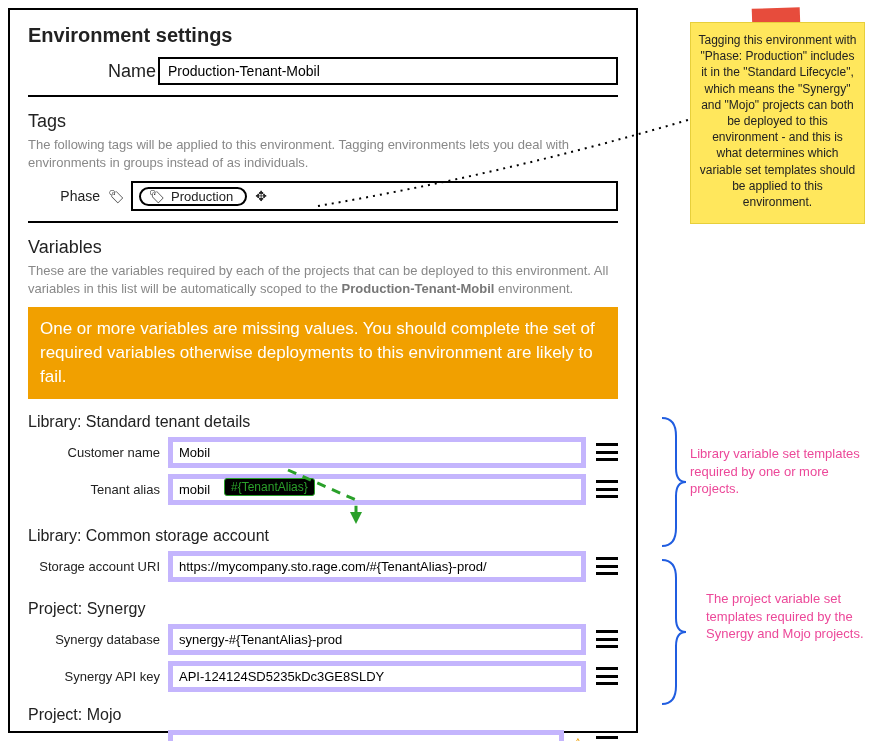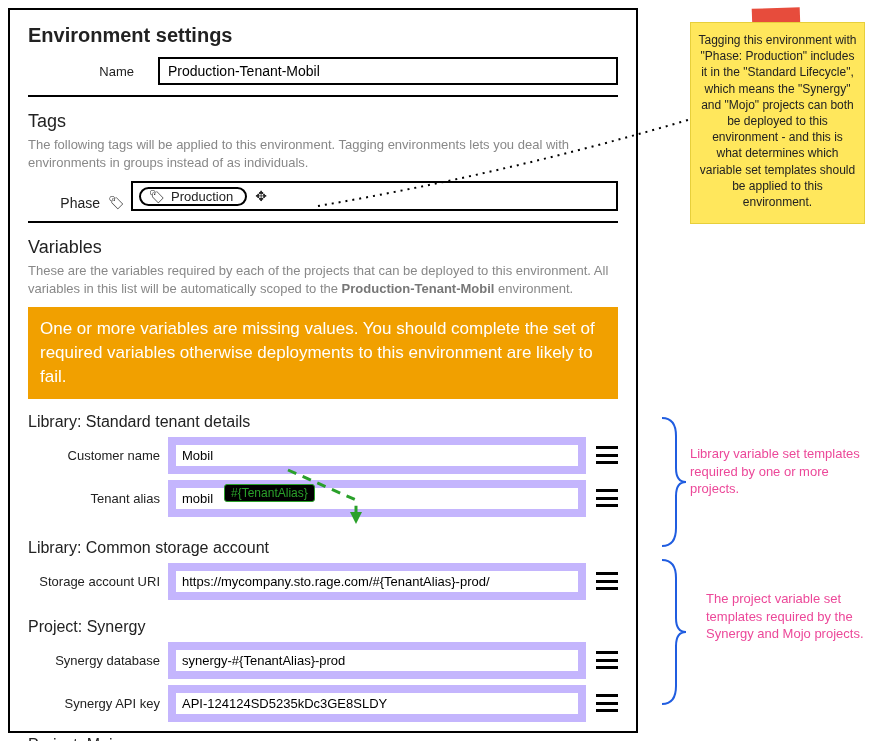--- a/index.html
+++ b/index.html
@@ -15,61 +15,61 @@
     position: absolute;
     left: 8px;
     top: 8px;
     width: 630px;
     height: 725px;
     border: 2px solid #000;
     padding: 14px 18px 14px 18px;
   }
   .panel h1 { font-size: 20px; font-weight: bold; margin-bottom: 10px; }
   .row { display: flex; align-items: center; margin-bottom: 8px; }
-  .lbl { width: 130px; text-align: right; padding-right: 24px; font-size: 13px; }
+  .lbl { width: 130px; text-align: right; padding-right: 2px; font-size: 18px; }
   .inp {
     flex: 1;
     border: 2px solid #000;
     padding: 4px 8px;
     font-family: inherit;
     font-size: 14px;
     background: #fff;
   }
   .hamb {
     width: 22px; height: 18px; margin-left: 10px;
     display: flex; flex-direction: column; justify-content: space-between;
     cursor: pointer;
   }
   .hamb span { display: block; height: 3px; background: #000; }
   .hr { border: none; border-top: 2px solid #000; margin: 10px 0 14px; }
   .sect-title { font-size: 18px; margin-bottom: 4px; }
   .desc { font-size: 13px; color: #888; margin-bottom: 10px; line-height: 1.35; }
   .desc b { color: #777; }
-  .tags-row { display: flex; align-items: flex-end; margin-bottom: 8px; }
+  .tags-row { display: flex; align-items: center; margin-bottom: 8px; }
   .tag-lbl { width: 80px; text-align: right; padding-right: 8px; font-size: 14px; }
   .tag-container {
     flex: 1; display: flex; align-items: center;
     border: 2px solid #000; height: 30px; padding: 9px 6px;
     gap: 8px;
   }
   .tag-pill {
     display: inline-flex; align-items: center;
     border: 2px solid #000; border-radius: 14px;
     padding: 0px 12px 0px 8px; gap: 6px; font-size: 13px;
   }
   .warn-banner {
     background: #f1a000; color: #fff;
     padding: 10px 12px; font-size: 17px; line-height: 1.4;
     margin-bottom: 14px;
   }
   .grp-title { font-size: 16px; margin: 12px 0 6px; }
   .var-row { display: flex; align-items: center; margin-bottom: 6px; position: relative; }
   .var-lbl { width: 140px; text-align: right; padding-right: 8px; font-size: 13px; }
   .var-inp {
-    flex: 1; border: 8px solid #c4b5fd; padding: 3px 6px;
+    flex: 1; border: 5px solid #c4b5fd; padding: 3px 6px;
     font-family: inherit; font-size: 13px;
   }
   .warn-icon { color: #f1a000; font-size: 18px; margin-left: 6px; }
   .btn-row { display: flex; justify-content: space-between; margin-top: 14px; }
   .btn {
     border: 2px solid #000; padding: 3px 10px;
     font-family: inherit; font-size: 14px; cursor: pointer;
   }
   .btn-save { background: #15803d; color: #fff; }
   .btn-del { background: #3b82f6; color: #000; }

